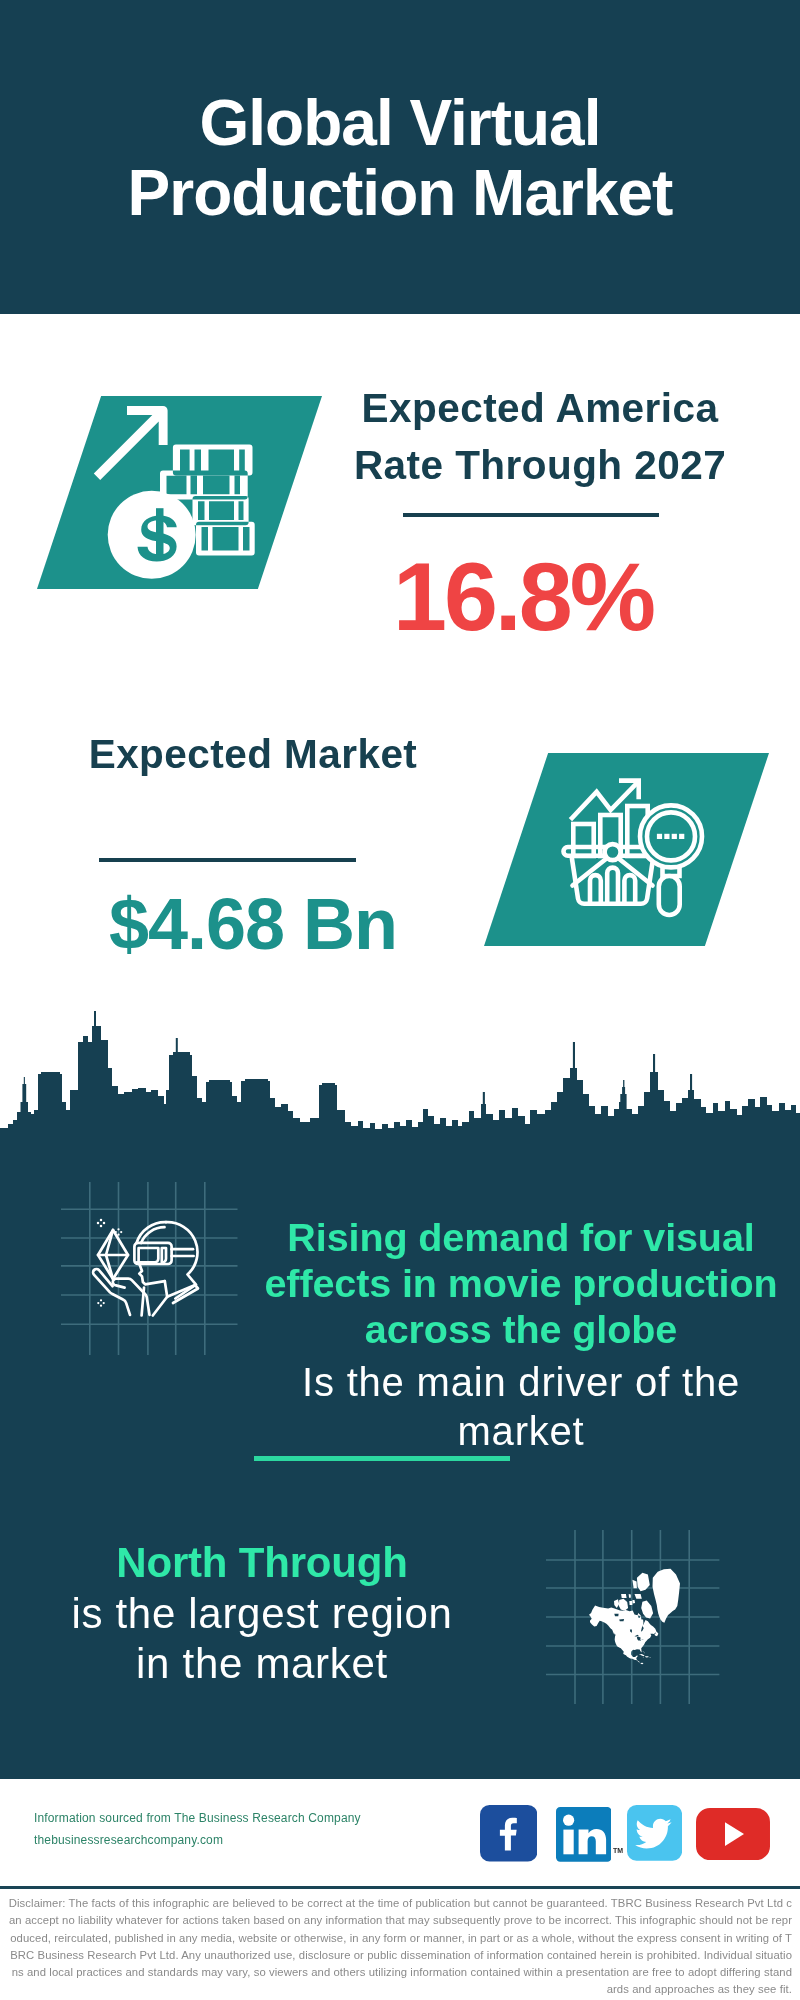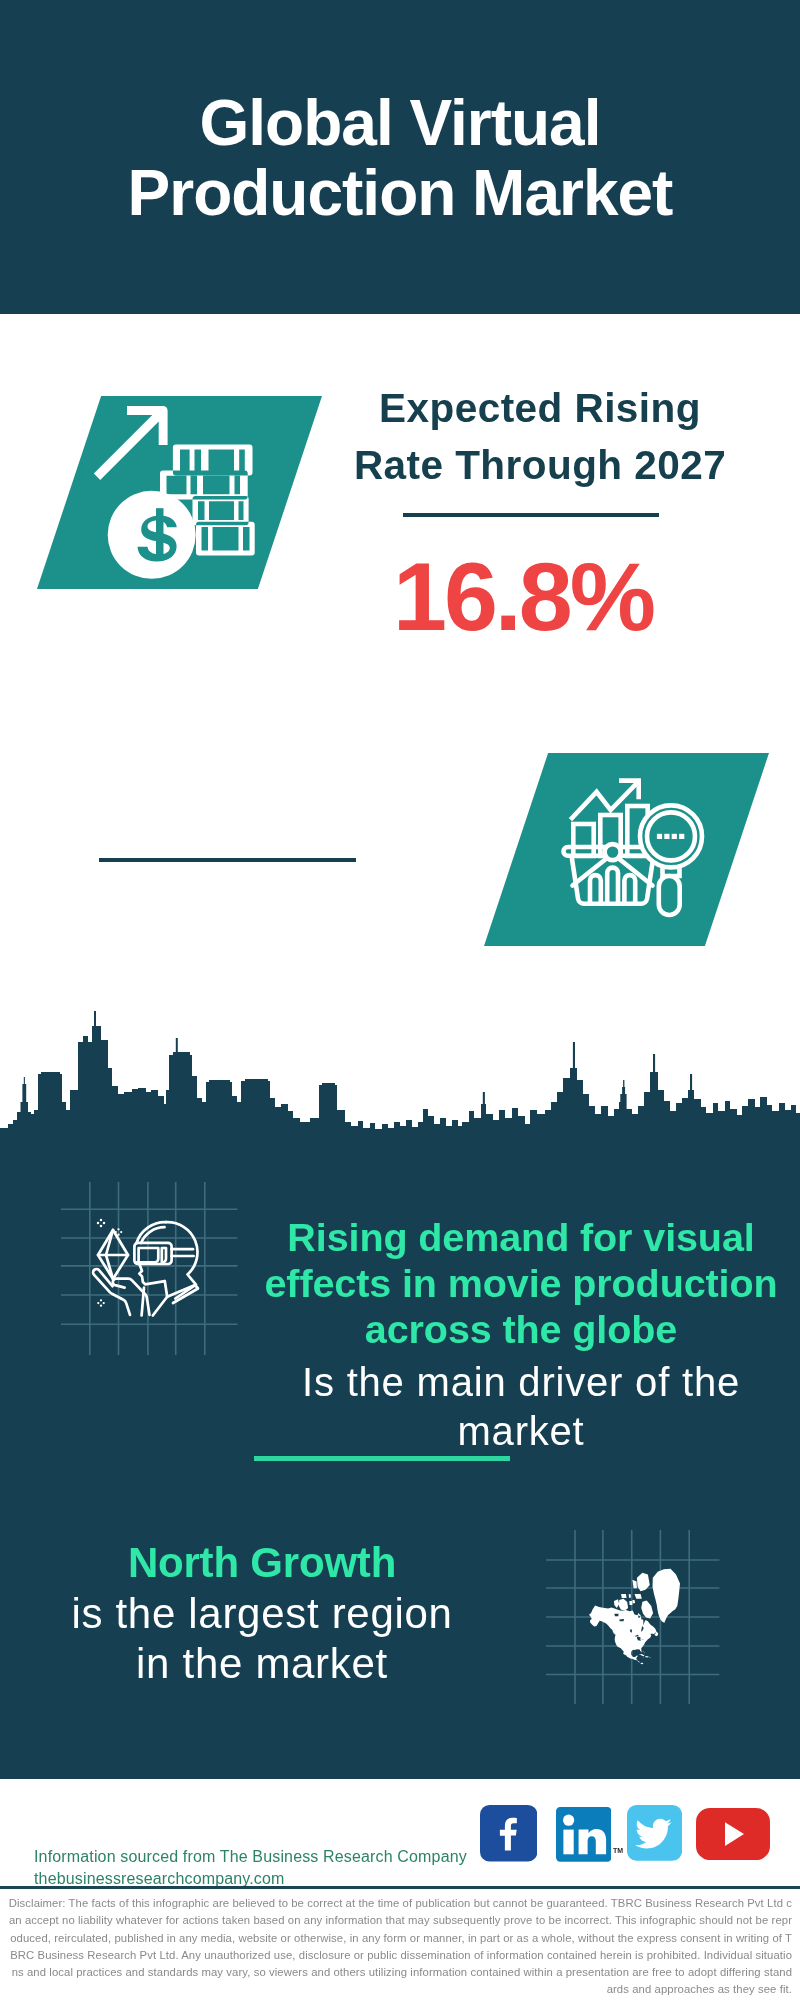--- a/index.html
+++ b/index.html
@@ -32,21 +32,21 @@
   .grid-left{position:absolute;left:60.9px;top:1181.7px;}
   .namap{position:absolute;left:589px;top:1557px;}
   .grid-right{position:absolute;left:546.4px;top:1530px;}
   .drv-text{position:absolute;left:256px;top:1180px;width:530px;text-align:center;font-size:39.5px;line-height:46px;font-weight:bold;color:#2FE8A8;letter-spacing:-0.1px;margin-top:34px;}
   .drv-sub{color:#fff;font-weight:normal;font-size:40px;line-height:49px;letter-spacing:0.8px;padding-top:6px;text-align:center;}
   .mid-rule{position:absolute;left:254px;top:1456px;width:256px;height:5px;background:#2CD8A0;}
   .na-text{position:absolute;left:12px;top:1538px;width:500px;text-align:center;font-size:42px;line-height:50.5px;color:#fff;letter-spacing:0.7px;}
   .na-title{color:#2FE8A8;font-weight:bold;letter-spacing:-0.2px;}
   
   .footer{position:absolute;left:0;top:1779px;width:800px;height:109px;background:#fff;}
-  .src-text{position:absolute;left:34px;top:1846px;width:460px;color:#2C8367;font-size:16px;line-height:21.5px;letter-spacing:0.15px;}
+  .src-text{position:absolute;left:34px;top:1808px;width:460px;color:#2C8367;font-size:12px;line-height:21.5px;letter-spacing:0.15px;}
   .soc{position:absolute;display:block;}
   .li-tm{position:absolute;left:613px;top:1847px;color:#2b2b2b;font-size:7px;font-weight:bold;}
   .foot-rule{position:absolute;left:0;top:1886px;width:800px;height:3px;background:#1A4556;}
   .disclaimer{position:absolute;left:8px;top:1895px;width:784px;color:#8a8a8a;font-size:11.3px;line-height:17.3px;text-align:right;letter-spacing:0.09px;word-break:break-all;}
 </style>
 </head>
 <body>
 
 <div class="page">
   <div class="header">
@@ -60,21 +60,21 @@
   <svg class="icon1" viewBox="0 0 200 180" width="200" height="180" xmlns="http://www.w3.org/2000/svg">
   <path fill="#fff" d="M57 6H93a4.6 4.6 0 0 1 4.6 4.6V45H88.7V21.5L30.2 80L23.8 73.6L82.3 15.1H57Z"></path>
   <path fill="#fff" fill-rule="evenodd" d="M105.9 44.4H179.5A3.0 3.0 0 0 1 182.5 47.4V72.6A3.0 3.0 0 0 1 179.5 75.6H105.9A3.0 3.0 0 0 1 102.9 72.6V47.4A3.0 3.0 0 0 1 105.9 44.4ZM110.0 49.6H119.6V70.39999999999999H110.0ZM124.5 49.6H131.0V70.39999999999999H124.5ZM138.5 49.6H164.0V70.39999999999999H138.5ZM169.2 49.6H174.8V70.39999999999999H169.2ZM93.0 70.6H174.7A3.0 3.0 0 0 1 177.7 73.6V96.5A3.0 3.0 0 0 1 174.7 99.5H93.0A3.0 3.0 0 0 1 90.0 96.5V73.6A3.0 3.0 0 0 1 93.0 70.6ZM96.5 75.8H116.5V94.3H96.5ZM120.5 75.8H127.0V94.3H120.5ZM133.0 75.8H159.5V94.3H133.0ZM164.5 75.8H170.0V94.3H164.5ZM125.5 96.0H175.6A3.0 3.0 0 0 1 178.6 99.0V122.2A3.0 3.0 0 0 1 175.6 125.2H125.5A3.0 3.0 0 0 1 122.5 122.2V99.0A3.0 3.0 0 0 1 125.5 96.0ZM128.0 101.2H134.5V120.0H128.0ZM139.0 101.2H164.0V120.0H139.0ZM168.5 101.2H173.5V120.0H168.5ZM129.0 121.8H181.7A3.0 3.0 0 0 1 184.7 124.8V152.6A3.0 3.0 0 0 1 181.7 155.6H129.0A3.0 3.0 0 0 1 126.0 152.6V124.8A3.0 3.0 0 0 1 129.0 121.8ZM131.5 127.0H138.0V150.4H131.5ZM142.5 127.0H168.5V150.4H142.5ZM173.0 127.0H179.5V150.4H173.0Z"></path>
   <circle cx="81.7" cy="134.8" r="44" fill="#fff"></circle>
   <g transform="translate(89.5 134.5) scale(1.0) translate(-86.5 -134.5)">
         <path fill="#1C918B" d="M83.0 108.2h7.5v52.3h-7.5Z"></path>
   <path fill="#1C918B" d="M103.8 127.3h-9.8c-0.6-4.3-4.3-6.8-9.9-6.8c-5.7 0-9.6 2.4-9.6 5.9c0 3.0 2.6 4.7 8.4 5.8l4.5 0.9c10.8 2.0 16.2 6.0 16.2 13.5c0 9.3-8.6 15.0-19.9 15.0c-11.3 0-18.7-5.6-19.2-14.8h10.0c0.6 4.7 4.8 7.6 11.5 7.6c6.5 0 10.8-2.6 10.8-6.4c0-3.1-3.1-4.7-9.8-6.0l-4.5-0.9c-8.7-1.7-14.3-4.8-14.3-11.4c0-8.6 8.1-14.1 18.8-14.1c10.2 0 16.3 5.3 16.8 11.8Z"></path>
       </g>
 </svg>
   <div class="stat1-title">
-    <div>Expected Rising</div>
+    <div>Expected America</div>
     <div>Rate Through 2027</div>
   </div>
   <div class="stat1-rule"></div>
   <div class="stat1-value">16.8%</div>
 
   <div class="shape2"></div>
   <svg class="icon2" viewBox="0 0 160 160" width="160" height="160" xmlns="http://www.w3.org/2000/svg">
   <path d="M17 53L41.6 26.9L55.6 45L81 19" fill="none" stroke="#fff" stroke-width="4.6" stroke-linecap="square" stroke-linejoin="miter"></path>
   <path d="M66.3 15.6H83.7V32" fill="none" stroke="#fff" stroke-width="4.6" stroke-linecap="square" stroke-linejoin="miter"></path>
   <rect x="18.3" y="59" width="20.4" height="32" fill="none" stroke="#fff" stroke-width="4.6"></rect>
@@ -91,22 +91,24 @@
   <path d="M107.5 98.5v12.5h17V98.5" fill="#1C918B" stroke="#fff" stroke-width="4.6" stroke-linejoin="miter"></path>
   <rect x="103.8" y="111" width="20.9" height="39" rx="10.4" fill="#1C918B" stroke="#fff" stroke-width="4.6"></rect>
   <circle cx="116" cy="71.4" r="31" fill="#1C918B" stroke="#fff" stroke-width="4.6"></circle>
   <circle cx="116" cy="71.4" r="24" fill="none" stroke="#fff" stroke-width="4.6"></circle>
   <rect x="101.9" y="68.8" width="5.2" height="5.2" fill="#fff"></rect>
   <rect x="109.30000000000001" y="68.8" width="5.2" height="5.2" fill="#fff"></rect>
   <rect x="116.7" y="68.8" width="5.2" height="5.2" fill="#fff"></rect>
   <rect x="124.10000000000001" y="68.8" width="5.2" height="5.2" fill="#fff"></rect>
 </svg>
   <div class="stat2-title">
+    <div>Expected Market</div>
   </div>
   <div class="stat2-rule"></div>
+  <div class="stat2-value">$4.68 Bn</div>
 
   <div class="dark"></div>
   <svg class="skyline" viewBox="0 0 800 130" preserveAspectRatio="none" xmlns="http://www.w3.org/2000/svg">
     <path fill="#164052" d="M0.0 130L0.0 118.0L8.0 118.0L8.0 130Z M8.0 130L8.0 114.0L13.0 114.0L13.0 130Z M13.0 130L13.0 110.0L17.0 110.0L17.0 130Z M17.0 130L17.0 102.0L31.0 102.0L31.0 130Z M20.5 130L20.5 92.0L28.0 92.0L28.0 130Z M22.5 130L22.5 84.0L26.0 84.0L26.0 130Z M23.2 130L23.2 78.0L25.4 78.0L25.4 130Z M22.4 130L22.4 74.0L26.2 74.0L26.2 130Z M23.8 130L23.8 67.0L24.9 67.0L24.9 130Z M31.0 130L31.0 104.0L34.0 104.0L34.0 130Z M34.0 130L34.0 100.0L38.0 100.0L38.0 130Z M38.0 130L38.0 64.0L62.0 64.0L62.0 130Z M41.0 130L41.0 62.0L60.0 62.0L60.0 130Z M62.0 130L62.0 92.0L66.0 92.0L66.0 130Z M66.0 130L66.0 100.0L70.0 100.0L70.0 130Z M70.0 130L70.0 80.0L78.0 80.0L78.0 130Z M78.0 130L78.0 32.0L92.0 32.0L92.0 130Z M83.0 130L83.0 26.0L88.0 26.0L88.0 130Z M92.0 130L92.0 16.0L101.0 16.0L101.0 130Z M94.0 130L94.0 1.0L96.0 1.0L96.0 130Z M101.0 130L101.0 30.0L108.0 30.0L108.0 130Z M108.0 130L108.0 58.0L112.0 58.0L112.0 130Z M112.0 130L112.0 76.0L118.0 76.0L118.0 130Z M118.0 130L118.0 84.0L124.0 84.0L124.0 130Z M124.0 130L124.0 82.0L132.0 82.0L132.0 130Z M132.0 130L132.0 79.0L138.0 79.0L138.0 130Z M138.0 130L138.0 78.0L146.0 78.0L146.0 130Z M146.0 130L146.0 82.0L151.0 82.0L151.0 130Z M151.0 130L151.0 80.0L158.0 80.0L158.0 130Z M158.0 130L158.0 86.0L164.0 86.0L164.0 130Z M164.0 130L164.0 94.0L169.0 94.0L169.0 130Z M166.0 130L166.0 80.0L169.0 80.0L169.0 130Z M169.0 130L169.0 45.0L192.0 45.0L192.0 130Z M173.0 130L173.0 42.0L190.0 42.0L190.0 130Z M175.8 130L175.8 28.0L177.8 28.0L177.8 130Z M192.0 130L192.0 66.0L197.0 66.0L197.0 130Z M197.0 130L197.0 88.0L202.0 88.0L202.0 130Z M202.0 130L202.0 92.0L206.0 92.0L206.0 130Z M206.0 130L206.0 72.0L232.0 72.0L232.0 130Z M209.0 130L209.0 70.0L230.0 70.0L230.0 130Z M232.0 130L232.0 86.0L237.0 86.0L237.0 130Z M237.0 130L237.0 92.0L241.0 92.0L241.0 130Z M241.0 130L241.0 71.0L270.0 71.0L270.0 130Z M245.0 130L245.0 69.0L268.0 69.0L268.0 130Z M270.0 130L270.0 88.0L275.0 88.0L275.0 130Z M275.0 130L275.0 97.0L281.0 97.0L281.0 130Z M281.0 130L281.0 94.0L288.0 94.0L288.0 130Z M288.0 130L288.0 101.0L293.0 101.0L293.0 130Z M293.0 130L293.0 108.0L300.0 108.0L300.0 130Z M300.0 130L300.0 112.0L310.0 112.0L310.0 130Z M310.0 130L310.0 108.0L319.0 108.0L319.0 130Z M319.0 130L319.0 75.0L337.0 75.0L337.0 130Z M322.0 130L322.0 73.0L335.0 73.0L335.0 130Z M337.0 130L337.0 100.0L345.0 100.0L345.0 130Z M345.0 130L345.0 112.0L351.0 112.0L351.0 130Z M351.0 130L351.0 116.0L358.0 116.0L358.0 130Z M358.0 130L358.0 111.0L363.0 111.0L363.0 130Z M363.0 130L363.0 118.0L370.0 118.0L370.0 130Z M370.0 130L370.0 113.0L375.0 113.0L375.0 130Z M375.0 130L375.0 119.0L382.0 119.0L382.0 130Z M382.0 130L382.0 114.0L388.0 114.0L388.0 130Z M388.0 130L388.0 118.0L394.0 118.0L394.0 130Z M394.0 130L394.0 112.0L400.0 112.0L400.0 130Z M400.0 130L400.0 116.0L406.0 116.0L406.0 130Z M406.0 130L406.0 110.0L412.0 110.0L412.0 130Z M412.0 130L412.0 117.0L418.0 117.0L418.0 130Z M418.0 130L418.0 112.0L423.0 112.0L423.0 130Z M423.0 130L423.0 99.0L428.0 99.0L428.0 130Z M428.0 130L428.0 106.0L434.0 106.0L434.0 130Z M434.0 130L434.0 114.0L440.0 114.0L440.0 130Z M440.0 130L440.0 108.0L446.0 108.0L446.0 130Z M446.0 130L446.0 116.0L452.0 116.0L452.0 130Z M452.0 130L452.0 110.0L458.0 110.0L458.0 130Z M458.0 130L458.0 116.0L462.0 116.0L462.0 130Z M462.0 130L462.0 112.0L469.0 112.0L469.0 130Z M469.0 130L469.0 101.0L474.0 101.0L474.0 130Z M474.0 130L474.0 108.0L481.0 108.0L481.0 130Z M481.0 130L481.0 94.0L486.0 94.0L486.0 130Z M482.8 130L482.8 82.0L484.9 82.0L484.9 130Z M486.0 130L486.0 104.0L493.0 104.0L493.0 130Z M493.0 130L493.0 110.0L499.0 110.0L499.0 130Z M499.0 130L499.0 100.0L505.0 100.0L505.0 130Z M505.0 130L505.0 108.0L512.0 108.0L512.0 130Z M512.0 130L512.0 98.0L518.0 98.0L518.0 130Z M518.0 130L518.0 106.0L525.0 106.0L525.0 130Z M525.0 130L525.0 114.0L530.0 114.0L530.0 130Z M530.0 130L530.0 100.0L537.0 100.0L537.0 130Z M537.0 130L537.0 104.0L545.0 104.0L545.0 130Z M545.0 130L545.0 100.0L551.0 100.0L551.0 130Z M551.0 130L551.0 92.0L557.0 92.0L557.0 130Z M557.0 130L557.0 82.0L563.0 82.0L563.0 130Z M563.0 130L563.0 68.0L570.0 68.0L570.0 130Z M570.0 130L570.0 58.0L577.0 58.0L577.0 130Z M572.9 130L572.9 32.0L575.0 32.0L575.0 130Z M577.0 130L577.0 70.0L583.0 70.0L583.0 130Z M583.0 130L583.0 84.0L589.0 84.0L589.0 130Z M589.0 130L589.0 96.0L595.0 96.0L595.0 130Z M595.0 130L595.0 104.0L601.0 104.0L601.0 130Z M601.0 130L601.0 96.0L608.0 96.0L608.0 130Z M608.0 130L608.0 106.0L614.0 106.0L614.0 130Z M614.0 130L614.0 99.0L619.0 99.0L619.0 130Z M619.0 130L619.0 92.0L624.0 92.0L624.0 130Z M620.3 130L620.3 84.0L626.6 84.0L626.6 130Z M622.1 130L622.1 77.0L625.1 77.0L625.1 130Z M623.1 130L623.1 70.0L624.4 70.0L624.4 130Z M626.6 130L626.6 99.0L632.0 99.0L632.0 130Z M632.0 130L632.0 104.0L638.0 104.0L638.0 130Z M638.0 130L638.0 96.0L644.0 96.0L644.0 130Z M644.0 130L644.0 82.0L650.0 82.0L650.0 130Z M650.0 130L650.0 62.0L658.0 62.0L658.0 130Z M653.0 130L653.0 44.0L655.1 44.0L655.1 130Z M658.0 130L658.0 80.0L664.0 80.0L664.0 130Z M664.0 130L664.0 91.0L670.0 91.0L670.0 130Z M670.0 130L670.0 101.0L676.0 101.0L676.0 130Z M676.0 130L676.0 93.0L682.0 93.0L682.0 130Z M682.0 130L682.0 88.0L688.0 88.0L688.0 130Z M688.0 130L688.0 80.0L694.0 80.0L694.0 130Z M690.0 130L690.0 64.0L692.1 64.0L692.1 130Z M694.0 130L694.0 89.0L701.0 89.0L701.0 130Z M701.0 130L701.0 97.0L706.0 97.0L706.0 130Z M706.0 130L706.0 103.0L713.0 103.0L713.0 130Z M713.0 130L713.0 93.0L718.0 93.0L718.0 130Z M718.0 130L718.0 101.0L725.0 101.0L725.0 130Z M725.0 130L725.0 91.0L730.0 91.0L730.0 130Z M730.0 130L730.0 99.0L737.0 99.0L737.0 130Z M737.0 130L737.0 105.0L742.0 105.0L742.0 130Z M742.0 130L742.0 96.0L748.0 96.0L748.0 130Z M748.0 130L748.0 89.0L755.0 89.0L755.0 130Z M755.0 130L755.0 97.0L760.0 97.0L760.0 130Z M760.0 130L760.0 87.0L767.0 87.0L767.0 130Z M767.0 130L767.0 95.0L772.0 95.0L772.0 130Z M772.0 130L772.0 101.0L779.0 101.0L779.0 130Z M779.0 130L779.0 93.0L785.0 93.0L785.0 130Z M785.0 130L785.0 100.0L791.0 100.0L791.0 130Z M791.0 130L791.0 95.0L796.0 95.0L796.0 130Z M796.0 130L796.0 103.0L800.0 103.0L800.0 130Z"></path>
   </svg>
   <svg class="grid-left" width="182" height="178" viewBox="0 0 182 178" xmlns="http://www.w3.org/2000/svg">
     <g stroke="#3E6C7C" stroke-width="1.6" fill="none">
       <line x1="28.8" y1="0" x2="28.8" y2="173"></line>
       <line x1="57.5" y1="0" x2="57.5" y2="173"></line>
       <line x1="86.9" y1="0" x2="86.9" y2="173"></line>
@@ -176,21 +178,21 @@
       <line x1="0" y1="87" x2="173.4" y2="87"></line>
       <line x1="0" y1="116" x2="173.4" y2="116"></line>
       <line x1="0" y1="144.5" x2="173.4" y2="144.5"></line>
     </g>
   </svg>
   <svg class="namap" viewBox="0 0 95 122" width="95" height="122" xmlns="http://www.w3.org/2000/svg">
   <path fill="#fff" fill-rule="evenodd" d="M-0.0 57.7L2.1 55.9L3.4 52.8L6.1 48.5L10.1 50.0L14.0 50.7L19.2 51.6L22.3 50.5L25.5 51.4L31.1 53.5L34.5 53.7L36.9 53.0L40.6 54.3L43.7 53.5L45.5 57.4L48.6 58.2L49.2 55.9L51.6 58.2L52.5 62.4L54.1 62.6L54.4 65.5L53.7 69.1L54.7 71.2L53.4 73.8L51.9 74.8L52.8 70.7L54.1 67.9L56.5 63.0L58.9 64.3L61.1 67.3L62.6 68.5L64.1 69.6L66.3 71.8L67.5 74.8L66.0 77.2L63.8 76.7L61.4 76.7L62.3 78.6L61.1 80.8L58.6 82.5L57.4 84.1L56.2 85.3L55.3 87.3L53.7 89.5L52.2 91.3L52.7 95.5L51.3 94.1L50.7 92.4L47.9 92.2L45.8 93.0L44.0 92.8L42.1 94.8L42.0 97.5L44.0 100.1L46.1 100.0L48.2 98.2L48.7 99.2L47.6 100.4L47.3 101.7L48.2 103.3L50.7 104.9L51.3 106.1L53.4 105.8L54.5 106.4L53.7 107.0L53.1 107.2L51.9 106.8L51.0 105.5L49.5 104.9L47.9 103.3L45.2 102.7L43.4 101.7L41.2 101.4L38.2 99.8L36.9 98.2L34.8 97.2L33.3 95.5L34.2 96.5L34.8 94.8L33.3 93.1L31.8 91.3L30.2 90.5L28.1 89.2L26.9 86.9L26.0 84.5L25.7 82.5L26.0 79.5L26.6 77.7L24.4 75.8L23.2 72.8L21.4 71.2L19.2 68.5L17.4 66.7L15.3 65.5L12.5 64.3L10.7 63.7L9.2 66.1L7.6 69.1L5.2 69.6L2.7 67.3L1.2 65.5L0.9 63.7L2.7 61.7L1.5 59.6L-0.0 57.7ZM63.8 20.7L68.7 14.8L74.8 12.3L81.5 11.8L87.0 17.6L91.0 26.4L90.1 35.6L89.2 43.0L88.3 49.1L86.1 52.6L83.7 54.0L81.5 55.9L79.1 58.0L77.0 61.7L75.4 65.7L73.3 64.8L71.5 62.4L70.2 59.6L69.3 56.7L68.4 52.6L67.8 48.1L66.6 43.0L65.0 36.9L63.5 29.7ZM53.4 44.7L57.7 43.4L62.3 49.1L64.1 56.2L61.1 61.4L57.1 60.6L54.1 56.7L52.2 50.9ZM30.2 43.0L34.5 41.8L38.2 45.1L39.1 50.9L35.7 53.8L31.8 52.6L29.9 49.1ZM47.9 20.7L53.4 15.8L58.9 17.6L60.8 28.1L56.5 32.8L51.6 34.2L48.6 29.7ZM25.0 44.1L29.0 42.3L30.2 47.1L27.8 50.9L25.3 48.1ZM65.3 76.4L67.8 74.8L69.4 76.7L68.1 79.2L66.0 78.6ZM49.8 97.7L52.8 97.1L55.6 98.5L54.4 99.3L51.6 98.0ZM56.2 99.2L58.9 99.2L60.0 100.1L57.7 100.4L56.2 100.1ZM60.6 100.1L61.6 100.1L61.6 100.5L60.6 100.5ZM23.2 75.5L25.3 77.2L26.4 77.8L24.7 76.4ZM45.5 36.9L51.6 36.9L52.8 41.8L47.3 41.8ZM43.4 22.7L47.6 24.6L47.9 31.3L44.6 31.3ZM32.1 36.9L36.9 36.9L37.6 41.1L32.7 41.1ZM40.3 44.1L43.1 44.1L43.4 48.1L40.6 48.1ZM49.5 58.2L51.6 59.6L50.7 61.0L48.9 60.3ZM43.4 43.0L45.5 43.0L46.1 46.1L43.7 46.5ZM39.7 36.9L41.8 37.5L41.8 40.7L40.0 40.7ZM53.8 100.2L55.1 100.2L55.1 100.6L53.8 100.5ZM53.7 94.7L54.7 94.6L54.5 95.0L53.6 95.0ZM55.0 95.5L55.7 95.7L55.4 96.3L54.7 96.0Z"></path>
   <path fill="#164052" d="M45.5 79.2L48.6 77.8L50.1 79.3L47.9 79.5L46.4 79.4ZM47.9 80.1L50.1 79.9L51.6 80.6L51.3 83.3L49.2 83.6L48.2 82.1ZM50.8 83.3L53.6 82.6L55.1 82.2L53.1 82.2L51.3 83.7ZM25.3 56.7L29.6 56.7L29.3 59.2L26.0 59.2ZM30.2 62.4L35.1 62.0L34.5 64.3L30.8 64.3ZM40.9 72.5L42.9 72.5L42.9 75.8L41.3 74.8Z"></path>
 </svg>
   <div class="na-text">
-    <div class="na-title">North Growth</div>
+    <div class="na-title">North Through</div>
     <div>is the largest region</div>
     <div>in the market</div>
   </div>
 
   <div class="footer"></div>
   <div class="src-text">
     <div>Information sourced from The Business Research Company</div>
     <div>thebusinessresearchcompany.com</div>
   </div>
   <svg class="soc soc-fb" style="left:479.8px;top:1805.1px" width="57.4" height="56.5" viewBox="0 0 57.4 56.5" xmlns="http://www.w3.org/2000/svg">

